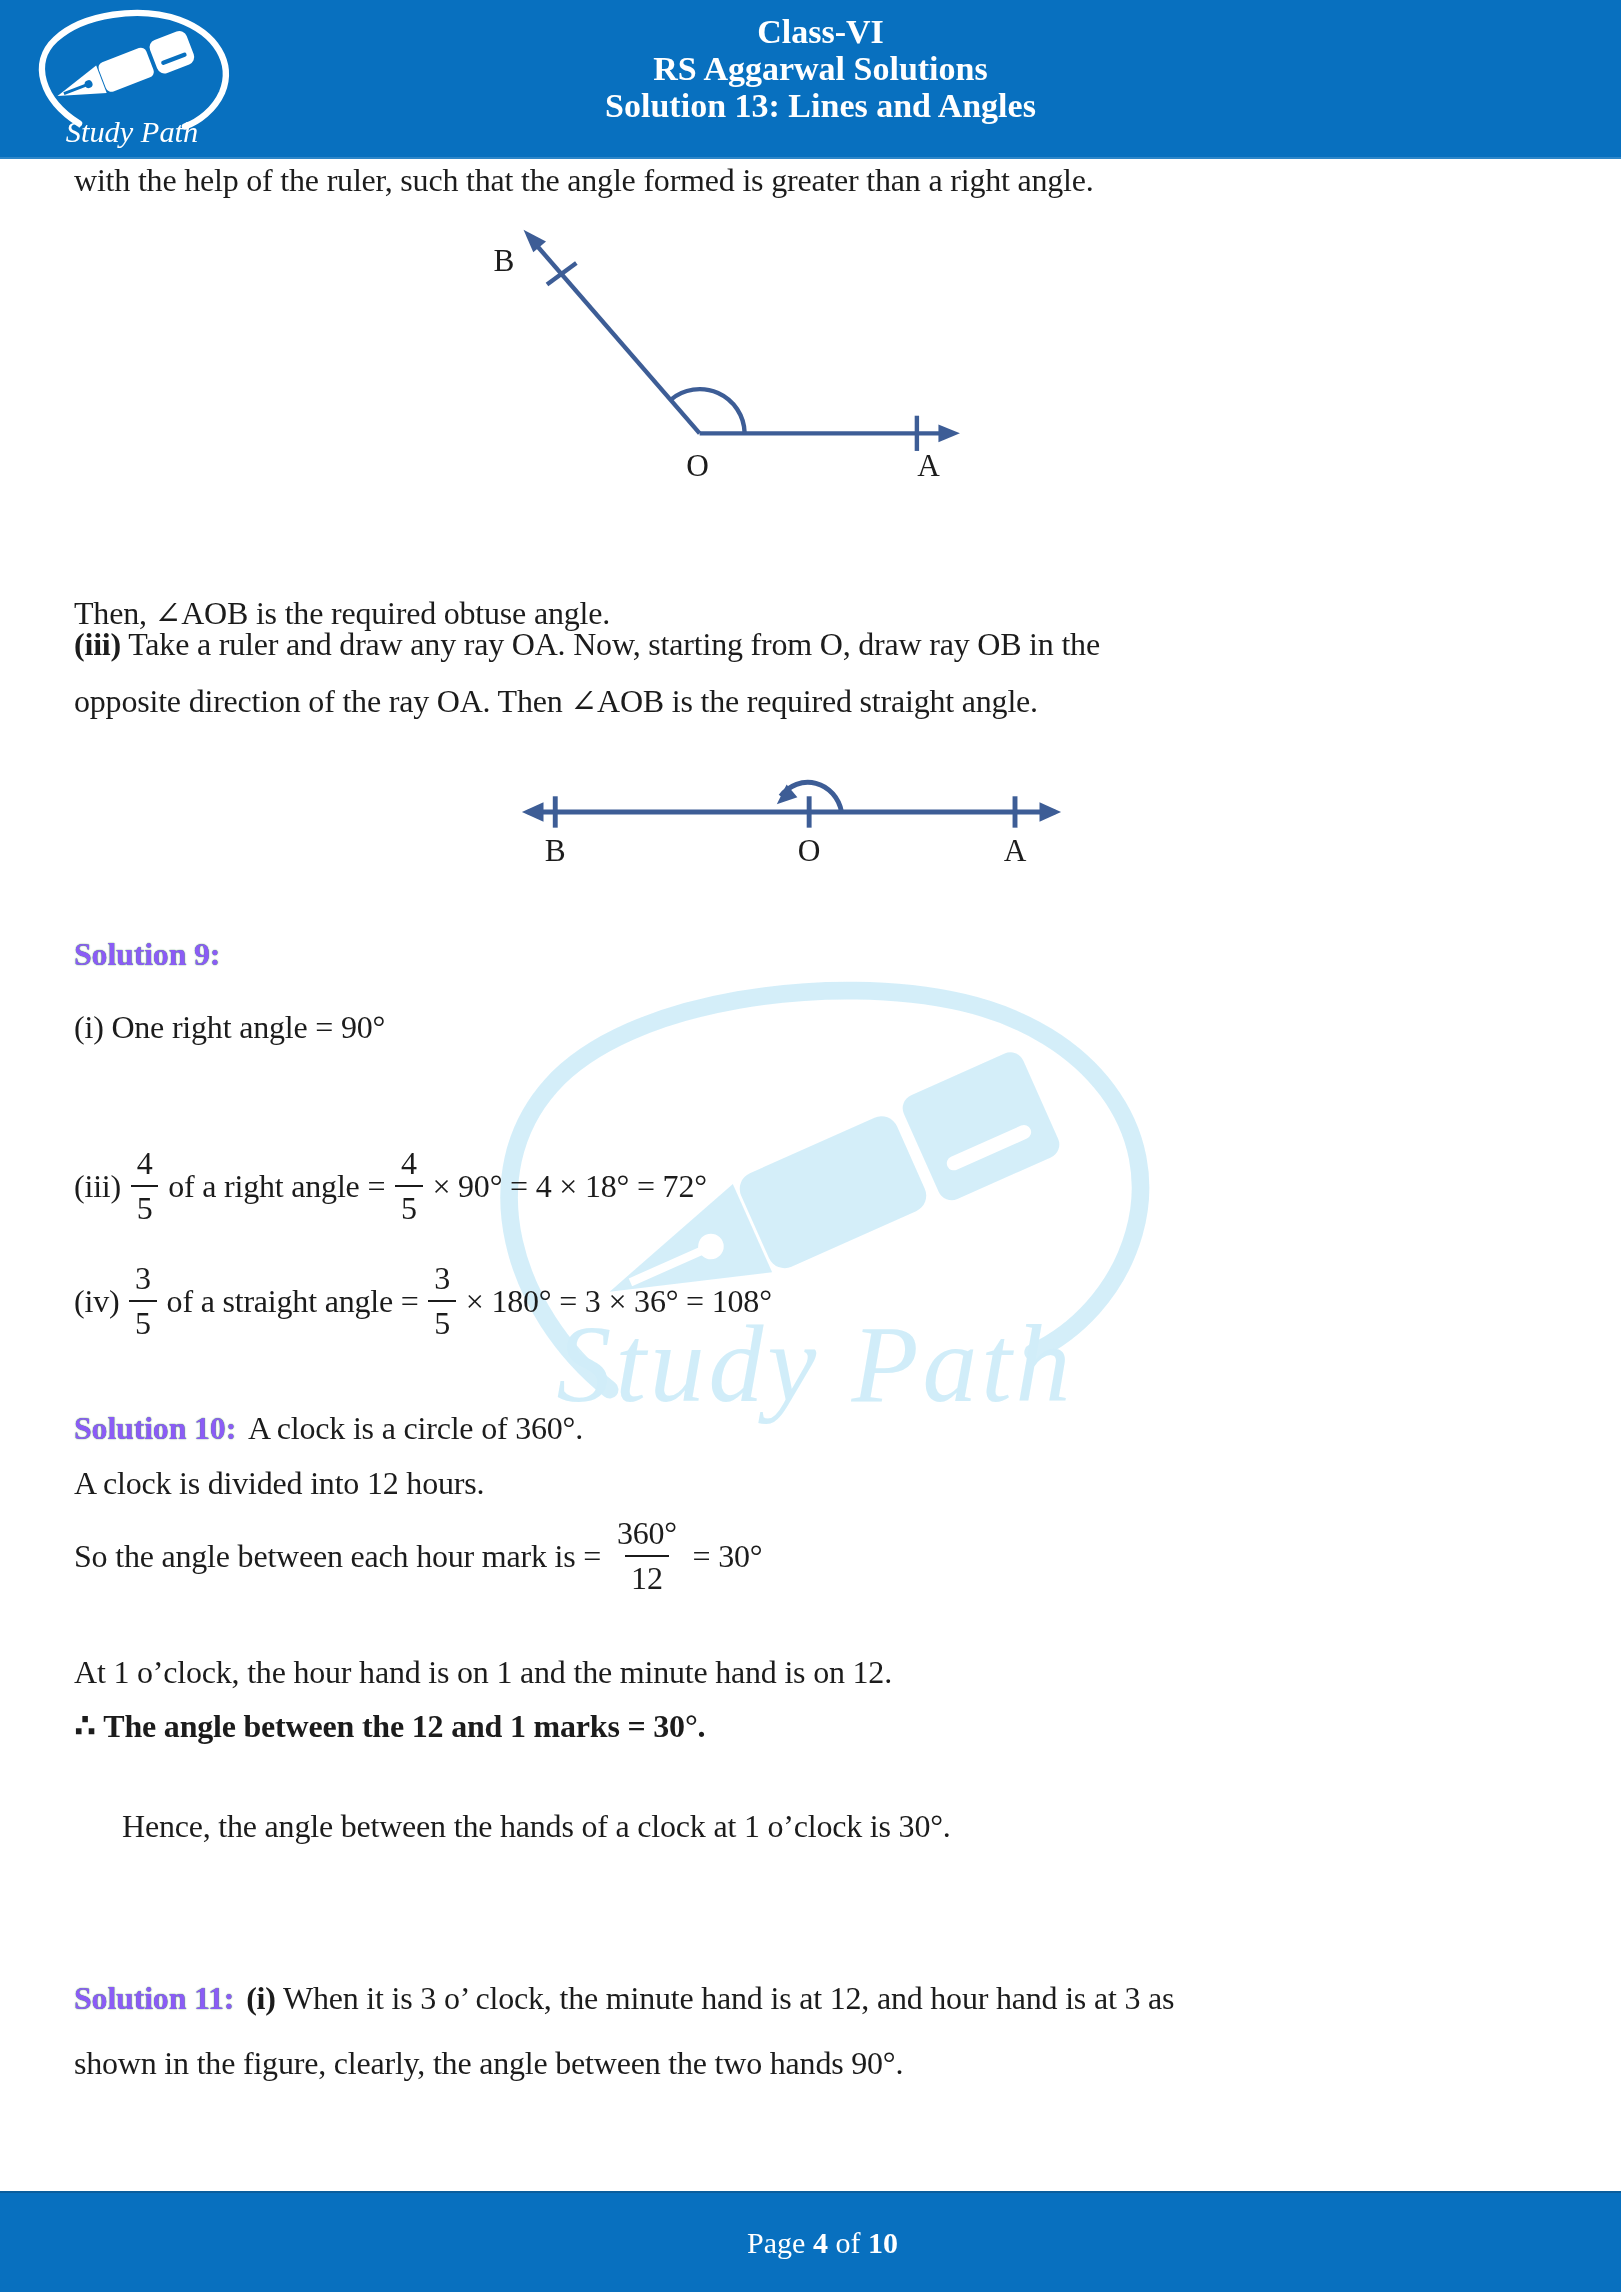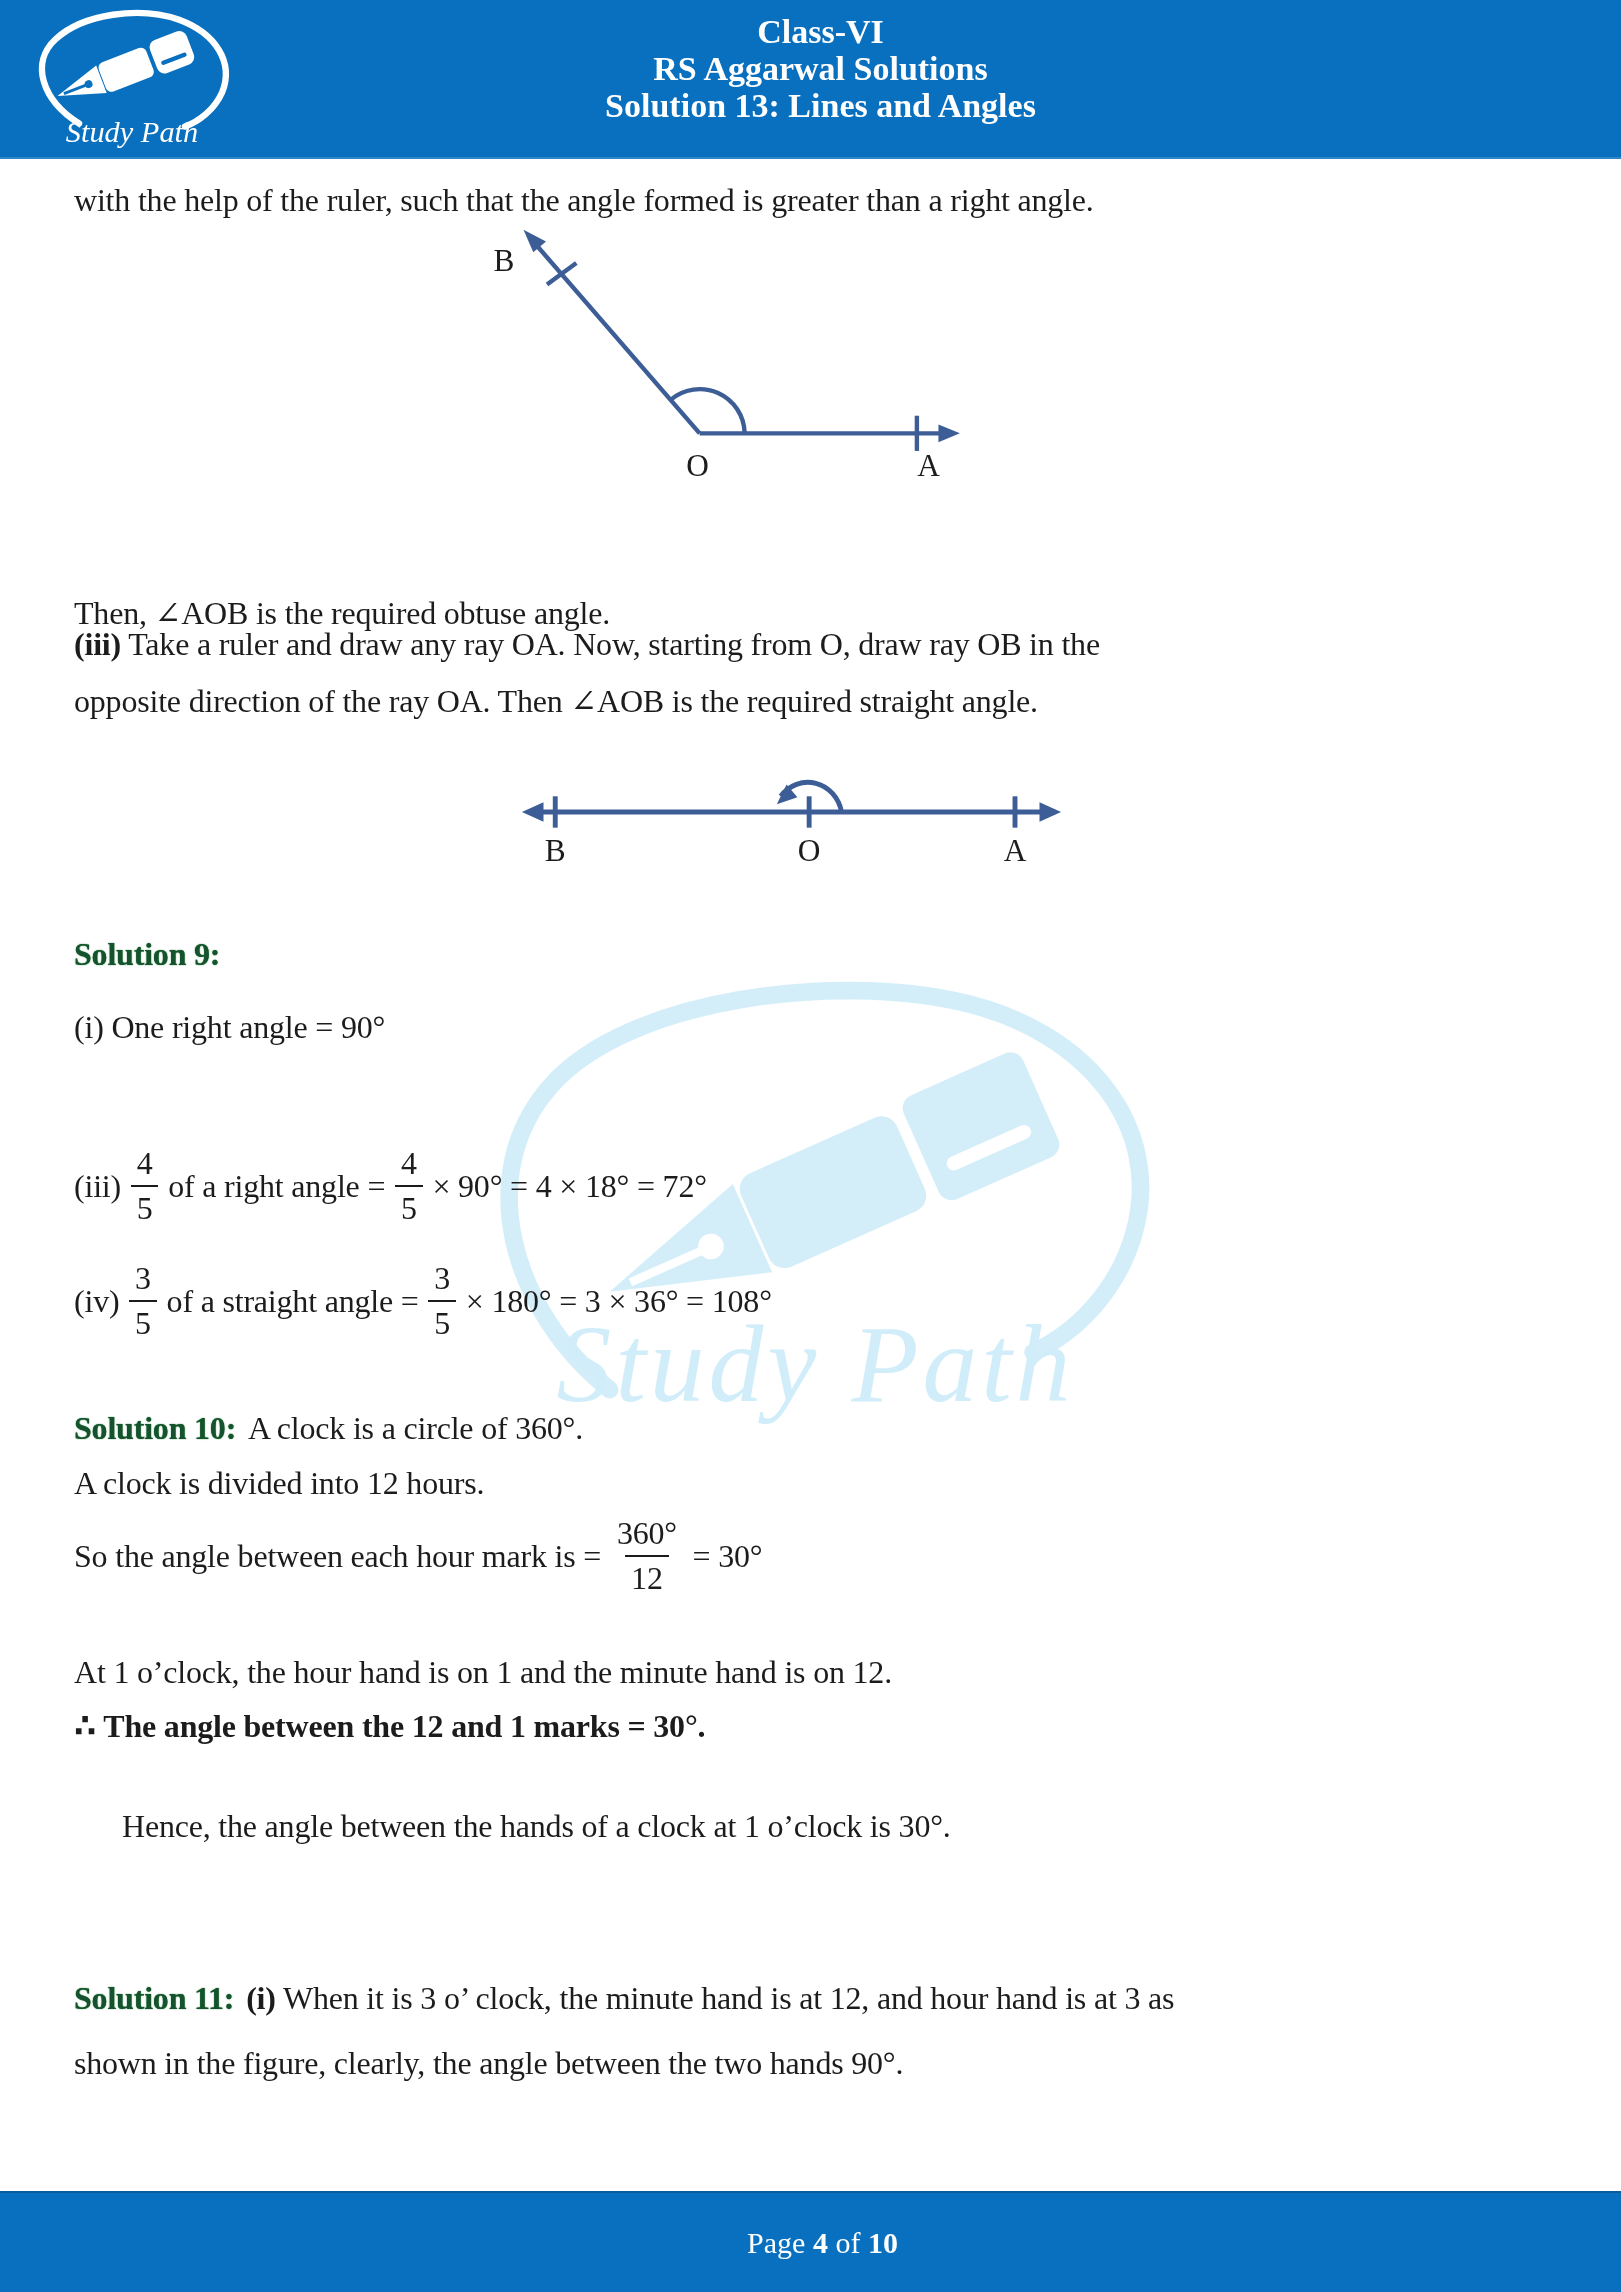--- a/index.html
+++ b/index.html
@@ -27,21 +27,21 @@
     font-size:30px;line-height:99px;margin:0;padding-left:12px;
   }
   
   .watermark{position:absolute;left:443px;top:968px;z-index:0;opacity:0.85;}
   
   .para{
     position:absolute;left:74px;margin:0;z-index:1;
     font-size:32px;line-height:43px;letter-spacing:-0.2px;
   }
   .green-head{
-    color:#14532d;font-weight:bold;
+    color:#8b5cf6;font-weight:bold;
     text-shadow:0 0 1.2px #0c6b1e;
   }
   .inline-head{margin-right:11.8px;}
   .marker-bold{font-weight:bold;}
   
   .math-row{
     position:absolute;left:74px;z-index:1;display:flex;align-items:center;
     font-size:32px;letter-spacing:-0.2px;margin:0;
   }
   .frac{
@@ -92,21 +92,21 @@
       </g>
       <text class="logo-text" x="112" y="143" font-size="31" text-anchor="middle" fill="#ffffff">Study Path</text>
     </svg>
     <div class="header-titles">
       <div>Class-VI</div>
       <div>RS Aggarwal Solutions</div>
       <div>Solution 13: Lines and Angles</div>
     </div>
   </header>
 
-  <p class="para" style="top:179px;text-align:center;">with the help of the ruler, such that the angle formed is greater than a right angle.</p>
+  <p class="para" style="top:159px;text-align:center;">with the help of the ruler, such that the angle formed is greater than a right angle.</p>
 
   <svg class="fig" style="left:474px;top:220px;" width="510" height="274" viewBox="0 0 520 280">
     <g stroke="#3d5d96" stroke-width="4.5" fill="none">
       <line x1="230" y1="218" x2="60" y2="22"></line>
       <line x1="230" y1="218" x2="486" y2="218"></line>
       <line x1="74" y1="66" x2="104" y2="44"></line>
       <line x1="452" y1="200" x2="452" y2="236"></line>
       <path d="M 200 184 A 46 46 0 0 1 276 218"></path>
     </g>
     <g fill="#3d5d96" stroke="none">

